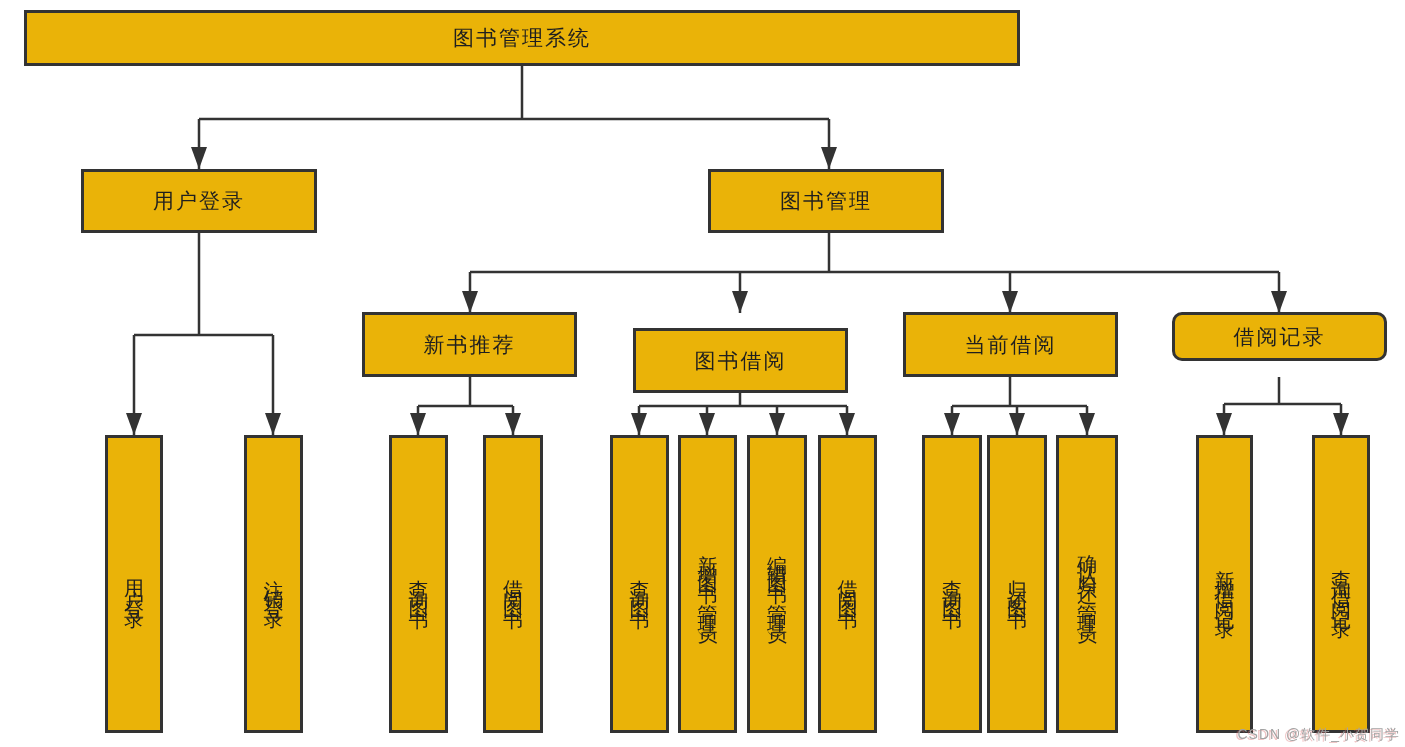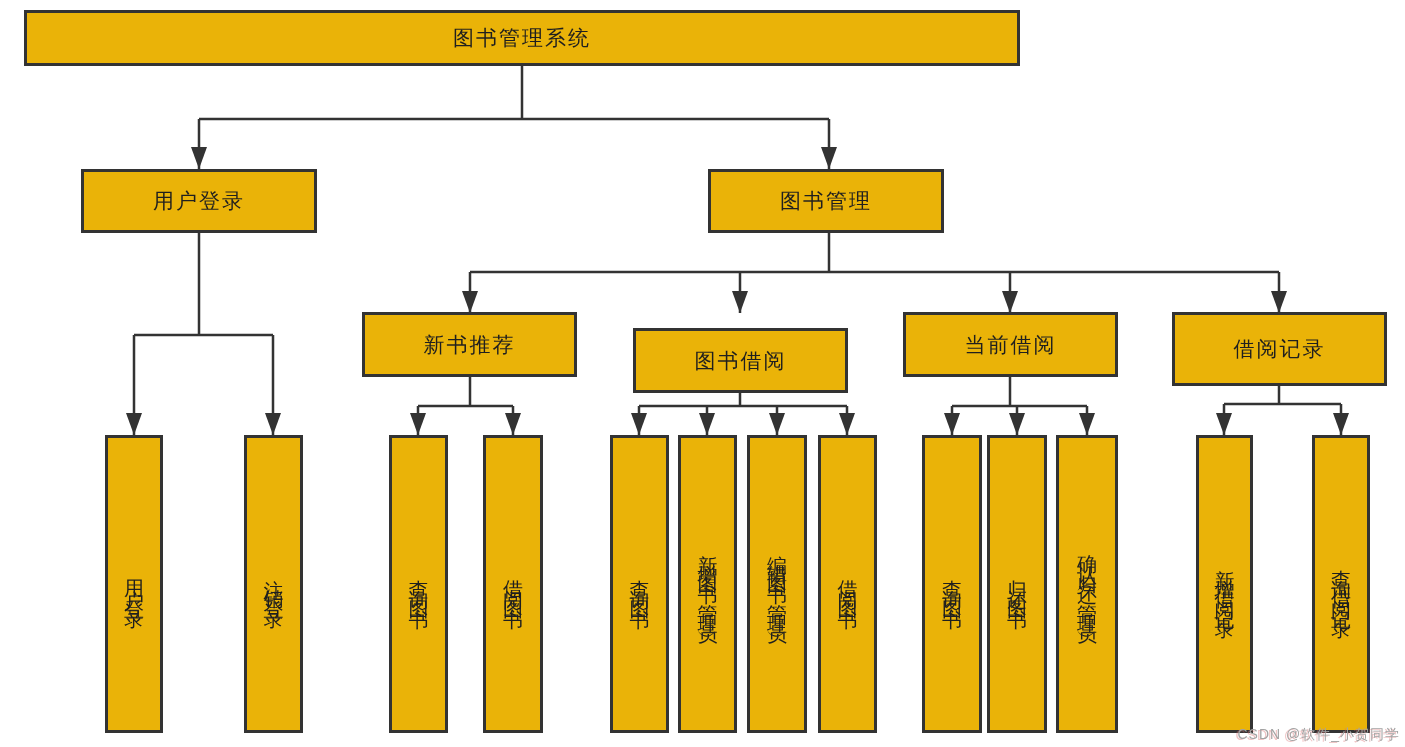--- a/index.html
+++ b/index.html
@@ -95,21 +95,21 @@
 
   <div class="box" style="left:362px;top:312px;width:215px;height:65px;">
     <span class="hlabel">新书推荐</span>
   </div>
   <div class="box" style="left:633px;top:312px;width:215px;height:65px;margin-top:16px;">
     <span class="hlabel">图书借阅</span>
   </div>
   <div class="box" style="left:903px;top:312px;width:215px;height:65px;">
     <span class="hlabel">当前借阅</span>
   </div>
-  <div class="box" style="left:1172px;top:312px;width:215px;height:74px;">
+  <div class="box" style="left:1172px;top:312px;width:215px;height:49px;border-radius:10px;">
     <span class="hlabel">借阅记录</span>
   </div>
 
   <div class="box leaf" style="left:105px;width:58px;">
     <span class="vtext">用户登录</span>
   </div>
   <div class="box leaf" style="left:244px;width:59px;">
     <span class="vtext">注销登录</span>
   </div>
 

